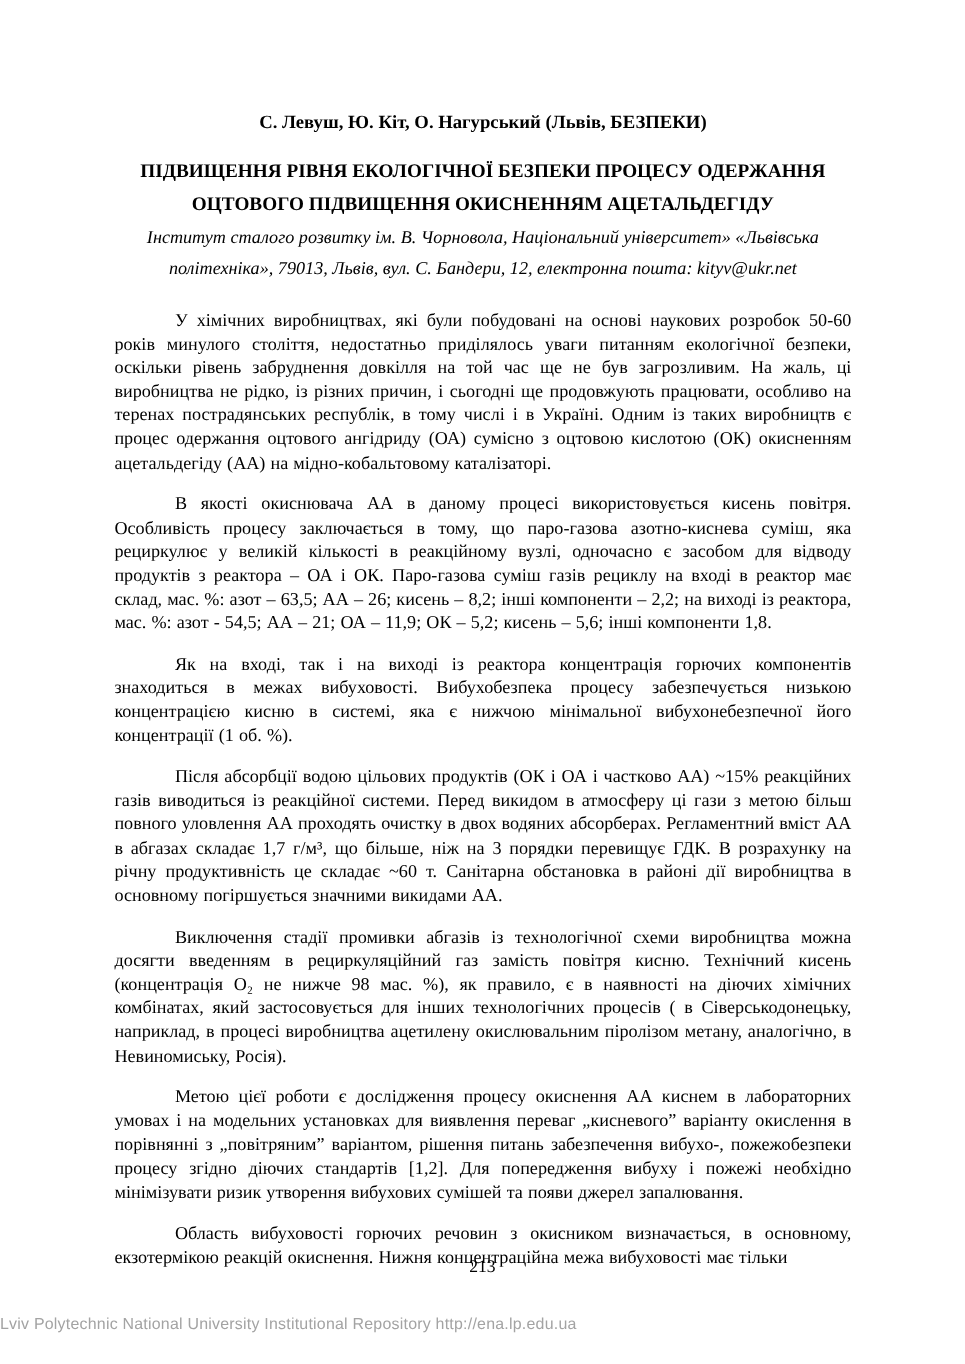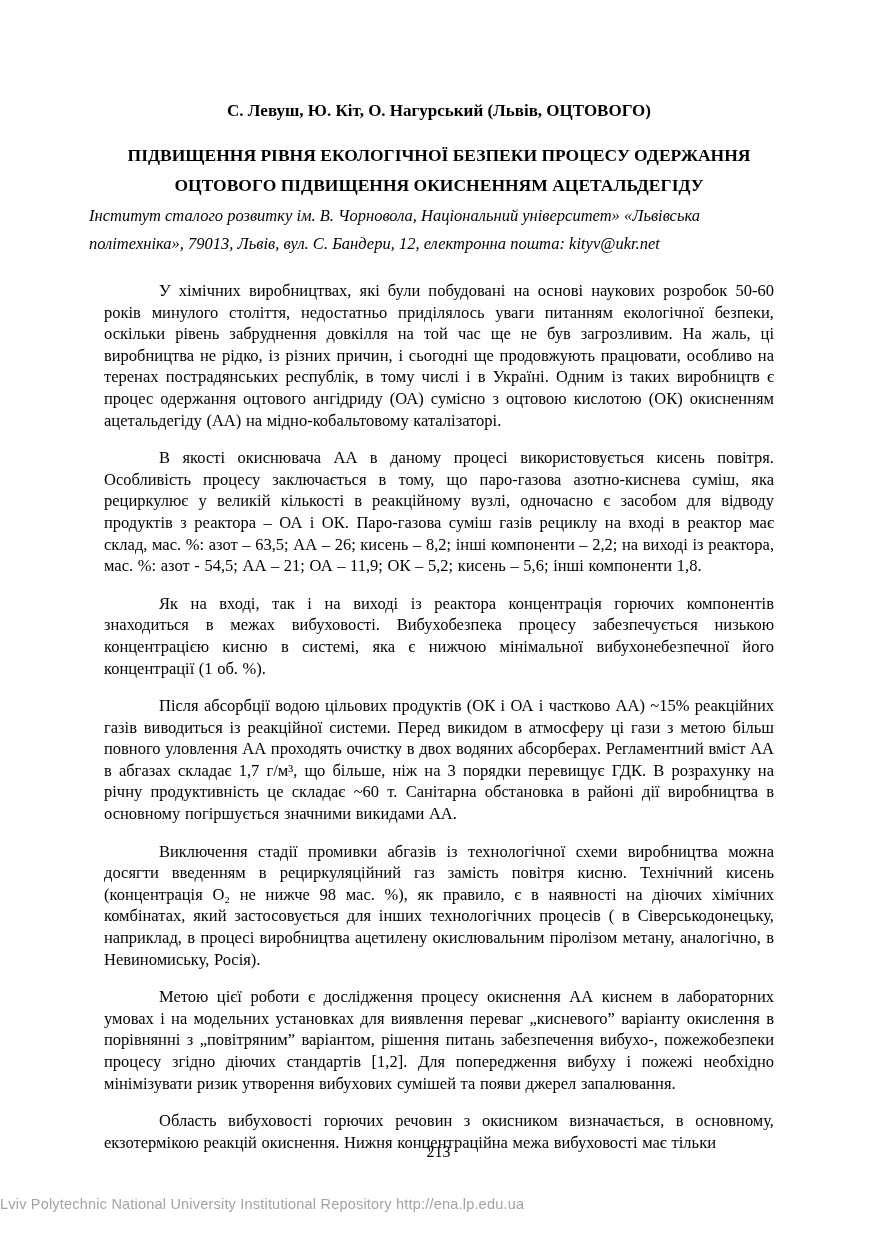--- a/index.html
+++ b/index.html
@@ -31,20 +31,21 @@
   }
   .paper-title {
     text-align: center;
     font-weight: bold;
     font-size: 17.5px;
     line-height: 30px;
     margin: 0 auto 2px auto;
     max-width: 690px;
   }
   .affiliation {
+    text-align: center;
     font-style: italic;
     font-size: 16.5px;
     line-height: 28px;
     margin: 0 auto 22px auto;
     max-width: 700px;
   }
   .article-body p.body-para {
     margin: 16px;
     text-align: justify;
     text-indent: 55px;
@@ -71,21 +72,21 @@
     font-size: 14.5px;
     color: #a3a3a3;
     letter-spacing: 0.2px;
   }
 </style>
 </head>
 <body>
 
 <div class="page">
   <div class="content">
-    <p class="author-line">С. Левуш, Ю. Кіт, О. Нагурський (Львів, ОЦТОВОГО)</p>
+    <p class="author-line">С. Левуш, Ю. Кіт, О. Нагурський (Львів, БЕЗПЕКИ)</p>
     <h1 class="paper-title">ПІДВИЩЕННЯ РІВНЯ ЕКОЛОГІЧНОЇ БЕЗПЕКИ ПРОЦЕСУ ОДЕРЖАННЯ ОЦТОВОГО ПІДВИЩЕННЯ ОКИСНЕННЯМ АЦЕТАЛЬДЕГІДУ</h1>
     <p class="affiliation">Інститут сталого розвитку ім. В. Чорновола, Національний університет» «Львівська політехніка», 79013, Львів, вул. С. Бандери, 12, електронна пошта: kityv@ukr.net</p>
     <div class="article-body">
         <p class="body-para">У хімічних виробництвах, які були побудовані на основі наукових розробок 50-60 років минулого століття, недостатньо приділялось уваги питанням екологічної безпеки, оскільки рівень забруднення довкілля на той час ще не був загрозливим. На жаль, ці виробництва не рідко, із різних причин, і сьогодні ще продовжують працювати, особливо на теренах пострадянських республік, в тому числі і в Україні. Одним із таких виробництв є процес одержання оцтового ангідриду (ОА) сумісно з оцтовою кислотою (ОК) окисненням ацетальдегіду (АА) на мідно-кобальтовому каталізаторі.</p>
         <p class="body-para">В якості окиснювача АА в даному процесі використовується кисень повітря. Особливість процесу заключається в тому, що паро-газова азотно-киснева суміш, яка рециркулює у великій кількості в реакційному вузлі, одночасно є засобом для відводу продуктів з реактора – ОА і ОК. Паро-газова суміш газів рециклу на вході в реактор має склад, мас. %: азот – 63,5; АА – 26; кисень – 8,2; інші компоненти – 2,2; на виході із реактора, мас. %: азот - 54,5; АА – 21; ОА – 11,9; ОК – 5,2; кисень – 5,6; інші компоненти 1,8.</p>
         <p class="body-para">Як на вході, так і на виході із реактора концентрація горючих компонентів знаходиться в межах вибуховості. Вибухобезпека процесу забезпечується низькою концентрацією кисню в системі, яка є нижчою мінімальної вибухонебезпечної його концентрації (1 об. %).</p>
         <p class="body-para">Після абсорбції водою цільових продуктів (ОК і ОА і частково АА) ~15% реакційних газів виводиться із реакційної системи. Перед викидом в атмосферу ці гази з метою більш повного уловлення АА проходять очистку в двох водяних абсорберах. Регламентний вміст АА в абгазах складає 1,7 г/м³, що більше, ніж на 3 порядки перевищує ГДК. В розрахунку на річну продуктивність це складає ~60 т. Санітарна обстановка в районі дії виробництва в основному погіршується значними викидами АА.</p>
         <p class="body-para">Виключення стадії промивки абгазів із технологічної схеми виробництва можна досягти введенням в рециркуляційний газ замість повітря кисню. Технічний кисень (концентрація О₂ не нижче 98 мас. %), як правило, є в наявності на діючих хімічних комбінатах, який застосовується для інших технологічних процесів ( в Сіверськодонецьку, наприклад, в процесі виробництва ацетилену окислювальним піролізом метану, аналогічно, в Невиномиську, Росія).</p>
         <p class="body-para">Метою цієї роботи є дослідження процесу окиснення АА киснем в лабораторних умовах і на модельних установках для виявлення переваг „кисневого” варіанту окислення в порівнянні з „повітряним” варіантом, рішення питань забезпечення вибухо-, пожежобезпеки процесу згідно діючих стандартів [1,2]. Для попередження вибуху і пожежі необхідно мінімізувати ризик утворення вибухових сумішей та появи джерел запалювання.</p>
         <p class="body-para">Область вибуховості горючих речовин з окисником визначається, в основному, екзотермікою реакцій окиснення. Нижня концентраційна межа вибуховості має тільки</p>

